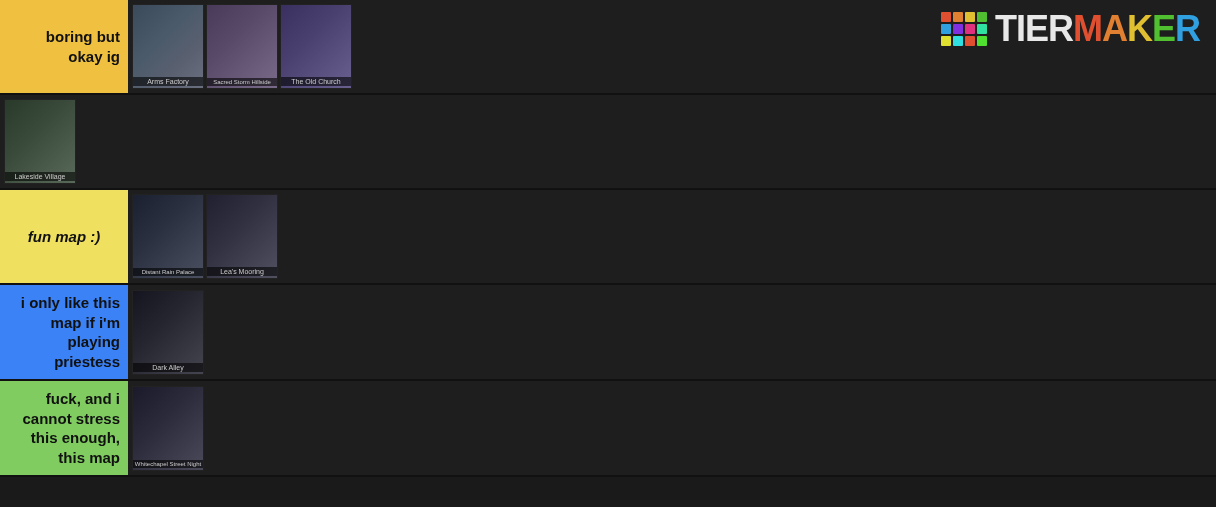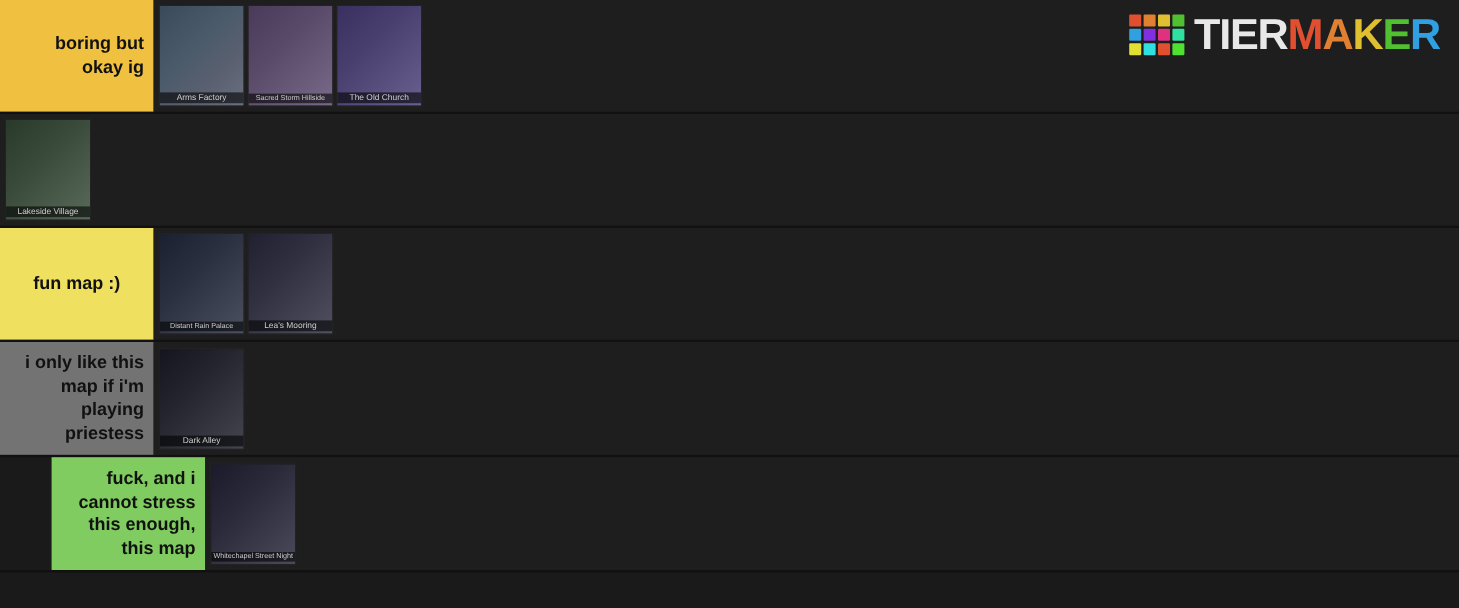--- a/index.html
+++ b/index.html
@@ -44,21 +44,21 @@
       position: relative;
       overflow: hidden;
       border: 1px solid #222;
     }
 
     
     .row-boring .tier-label { background: #f0c040; }
     .row-tedious .tier-label { background: #f0a040; }
     .row-fun .tier-label { background: #f0e060; }
     .row-priestess .tier-label { background: #a0d060; }
-    .row-stress .tier-label { background: #80cc60; margin-left: 43px; }
+    .row-stress .tier-label { background: #80cc60; }
 
     
     .tiermaker-logo {
       position: absolute;
       top: 8px;
       right: 16px;
       display: flex;
       align-items: center;
       gap: 8px;
       z-index: 10;
@@ -196,28 +196,28 @@
         <div class="map-placeholder map-sacred"></div>
         <div class="map-placeholder map-old-church"></div>
       </div>
     </div>
     <div class="tier-row row-tedious">
       <div class="tier-content">
         <div class="map-placeholder map-lakeside"></div>
       </div>
     </div>
     <div class="tier-row row-fun">
-      <div class="tier-label" style="background: rgb(240, 224, 96);">fun map :)</div>
+      <div class="tier-label" style="background: rgb(240, 224, 96); font-style: italic;">fun map :)</div>
       <div class="tier-content">
         <div class="map-placeholder map-distant"></div>
         <div class="map-placeholder map-leas"></div>
       </div>
     </div>
     <div class="tier-row row-priestess">
-      <div class="tier-label" style="background: #737373;">i only like this map if i'm playing priestess</div>
+      <div class="tier-label" style="background: #3b82f6;">i only like this map if i'm playing priestess</div>
       <div class="tier-content">
         <div class="map-placeholder map-dark-street"></div>
       </div>
     </div>
     <div class="tier-row row-stress">
       <div class="tier-label" style="background: rgb(128, 204, 96);">fuck, and i cannot stress this enough, this map</div>
       <div class="tier-content">
         <div class="map-placeholder map-street"></div>
       </div>
     </div>

